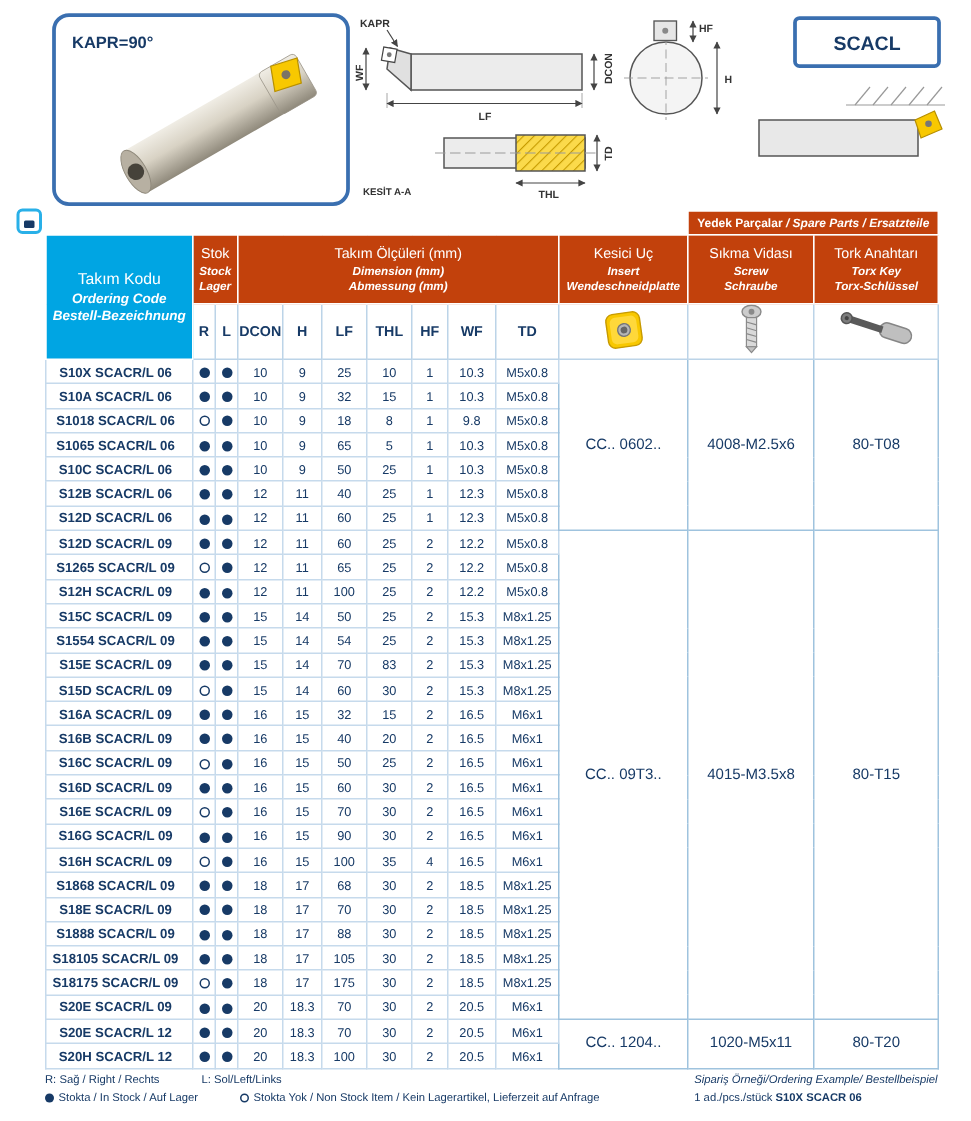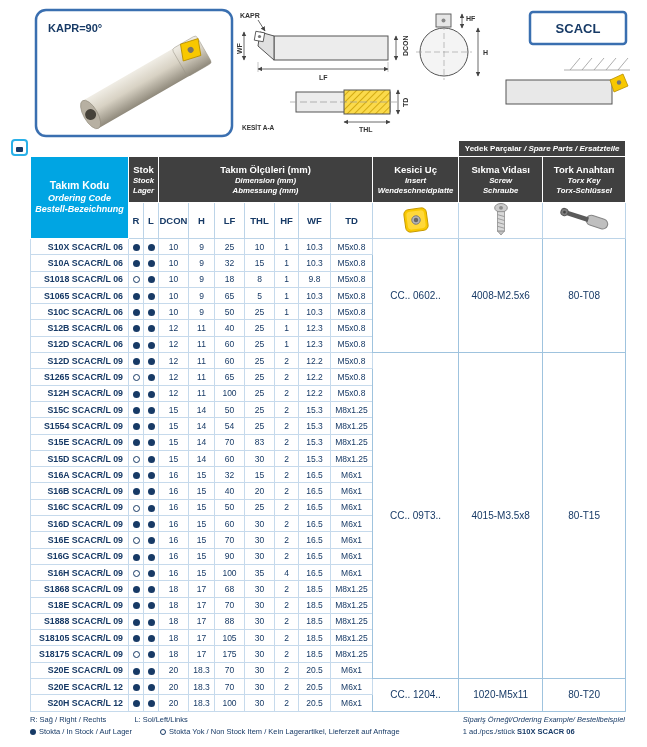--- a/index.html
+++ b/index.html
@@ -17,39 +17,39 @@
 
   .corner-icon{position:absolute;left:11px;top:139px;width:17px;height:17px;border:2px solid #29b0e8;border-radius:4px;background:#fff}
   .corner-icon span{position:absolute;left:3px;bottom:2px;width:7px;height:5px;background:#173a66;border-radius:1px}
 
   
   table.main{position:absolute;top:140px;left:30px;width:595px;border-collapse:collapse;table-layout:fixed}
   .main th,.main td{padding:0;text-align:center;vertical-align:middle}
 
   .strip-row{height:16px}
   .strip-row .blank{border:none;background:#fff}
-  .block{background:#404040;color:#fff;border:1px solid #fff}
+  .block{background:#c2410c;color:#fff;border:1px solid #fff}
   .codeblock{background:#00a5e3;text-align:left;padding-left:7px}
   .strip{font-size:8px}
   .strip .s-tr{font-weight:bold}
   .strip .s-en,.strip .s-de,.strip .s-sep{font-style:italic}
 
   .block-row{height:46px}
-  .block .h1{font-weight:bold;font-size:9.5px;line-height:1.3}
+  .block .h1{font-weight:normal;font-size:9.5px;line-height:1.3}
   .block .h2,.block .h3{font-style:italic;font-size:7.8px;line-height:1.25}
   .codeblock .h1{font-size:10.5px}
   .codeblock .h2{font-size:9px}
   .codeblock .h3{font-size:9px;font-weight:bold;font-style:italic}
 
   .letter-row{height:36px}
   .letter-row th{background:#fff;color:#173a66;font-size:9.5px;font-weight:bold;border:1px solid #bcd4e8}
 
   tbody tr{height:16.3px}
   tbody td{font-size:8.5px;color:#173a66;border:1px solid #c6daec;background:#fff}
-  td.code{text-align:right;padding-right:5px;font-weight:bold;font-size:8.8px;white-space:nowrap}
+  td.code{text-align:center;padding-right:5px;font-weight:bold;font-size:8.8px;white-space:nowrap}
   td.group{font-weight:normal;font-size:10px;border:1px solid #9fc3de}
 
   .dot{display:inline-block;width:7px;height:7px;border-radius:50%;vertical-align:middle}
   .dot.full{background:#173a66}
   .dot.empty{background:#fff;border:1.3px solid #173a66;width:7px;height:7px}
   .dot.sm{width:6px;height:6px;margin-right:3px}
 
   
   .footer{position:absolute;top:714px;left:30px;width:595px;display:flex;justify-content:space-between;font-size:7.5px;color:#173a66}
   .f-line{line-height:1.55;white-space:nowrap}

